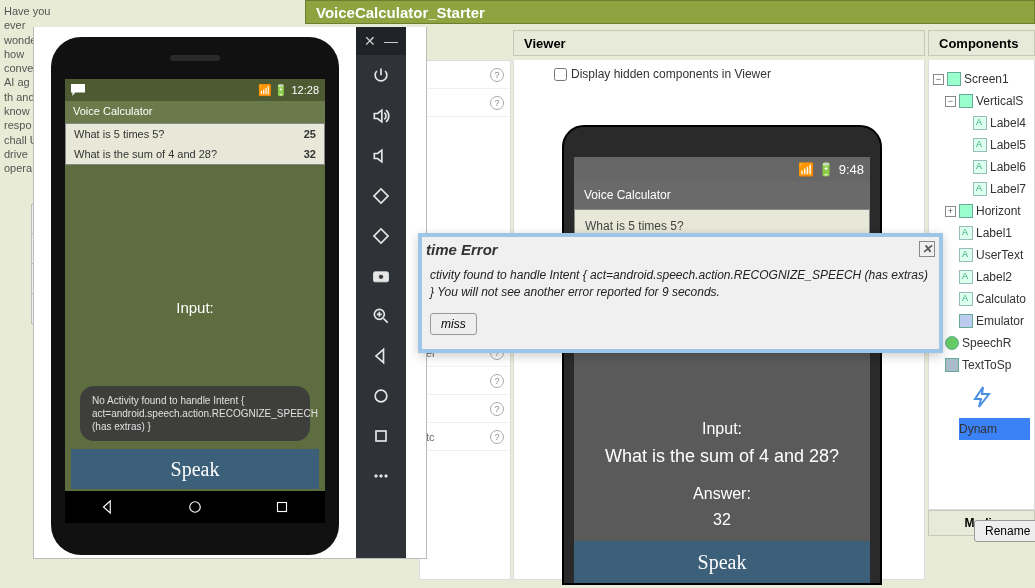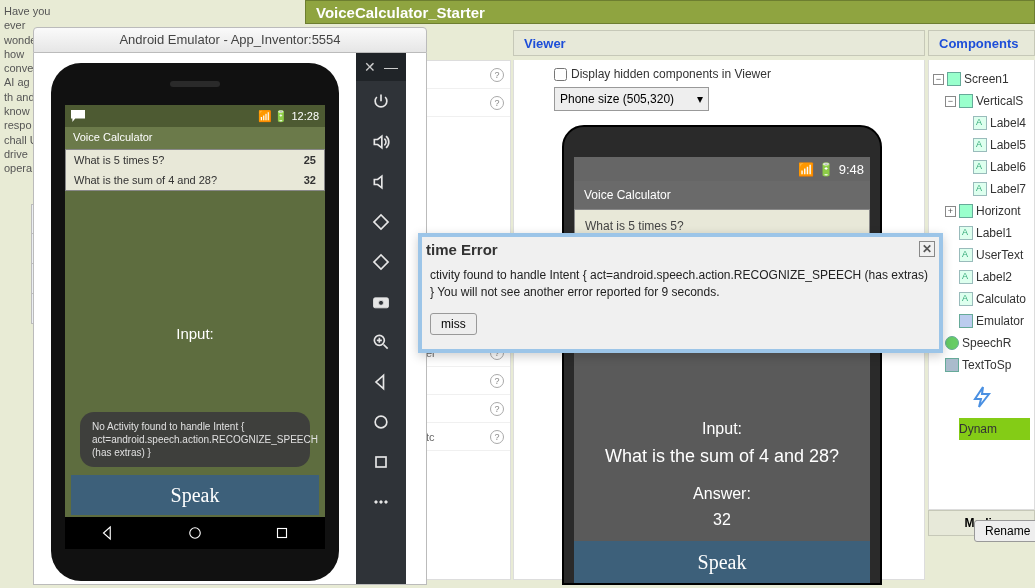--- a/index.html
+++ b/index.html
@@ -10,21 +10,21 @@
 
 
 .left-tabs { position: absolute; top: 204px; left: 0; width: 43px; padding-left: 31px; }
 .left-tabs .tab { height: 30px; border: 1px solid #bbb; border-right: none; background: #ebeef2; font-size: 11px; padding: 7px 4px; color: #333; white-space: nowrap; overflow: hidden; cursor: pointer; }
 .left-tabs .tab + .tab { border-top: none; }
 
 
 .project-bar { position: absolute; top: 0; left: 299; right: 0; width: 730px; left: 305px; height: 24px; background: #8fa440; border: 1px solid #6d7e30; display: flex; align-items: center; padding: 0 10px; color: #fff; font-size: 15px; font-weight: bold; }
 
 
-.panel-header { position: absolute; height: 26px; background: #e7e9d9; border: 1px solid #c6c8b8; font-size: 13px; font-weight: bold; color: #1d4ed8; padding: 5px 10px; }
+.panel-header { position: absolute; height: 26px; background: #e7e9d9; border: 1px solid #c6c8b8; font-size: 13px; font-weight: bold; color: #000000; padding: 5px 10px; }
 .viewer-header { top: 30px; left: 513px; width: 412px; }
 .components-header { top: 30px; left: 928px; width: 107px; }
 
 
 .viewer-area { position: absolute; top: 60px; left: 513px; width: 412px; height: 520px; background: #fff; border: 1px solid #ddd; border-top: none; }
 .viewer-checkbox-row { position: absolute; top: 7px; left: 40px; display: flex; align-items: flex-end; gap: 4px; font-size: 12px; color: #333; }
 .viewer-checkbox-row input { width: 13px; height: 13px; }
 .viewer-size-select { position: absolute; top: 27px; left: 40px; width: 155px; height: 24px; border: 1px solid #999; background: #eee; font-size: 12px; padding: 0 5px; display: flex; align-items: center; justify-content: space-between; }
 
 
@@ -41,21 +41,21 @@
 .components-area { position: absolute; top: 60px; left: 928px; width: 107px; height: 450px; background: #fff; border: 1px solid #ddd; border-top: none; padding: 8px 4px; font-size: 12px; color: #2a5; overflow: hidden; }
 .tree-row { display: flex; align-items: center; gap: 3px; height: 22px; color: #333; white-space: nowrap; }
 .tree-expander { width: 11px; height: 11px; border: 1px solid #888; font-size: 9px; line-height: 9px; text-align: center; color: #555; cursor: pointer; flex-shrink: 0; }
 .tree-icon { width: 14px; height: 14px; background: #9fc; border: 1px solid #6a9; flex-shrink: 0; }
 .tree-icon.label { background: #dfe; border-color: #9bb; position: relative; }
 .tree-icon.label::after { content:"A"; position:absolute; font-size:9px; color:#3a7; top:0; left:2px; }
 .tree-icon.button { background: #bce; }
 .tree-icon.speech { background: #6c6; border-radius: 50%; }
 .tree-icon.tts { background: #abc; }
 .pad1 { margin-left: 12px; } .pad2 { margin-left: 26px; } .pad3 { margin-left: 40px; }
-.tree-row.sel { background: #84cc16; }
+.tree-row.sel { background: #3b82f6; }
 .dyn-icon { width:24px; height:30px; margin: 6px auto; display:block; }
 .dyn-icon svg { width:100%; height:100%; }
 
 .media-section { position: absolute; top: 510px; left: 928px; width: 107px; background: #e7e9d9; border: 1px solid #c6c8b8; font-size: 12px; font-weight: bold; padding: 5px 10px; text-align: center; }
 .rename-btn { position: absolute; top: 520px; left: 974px; border: 1px solid #999; border-radius: 3px; background: #eee; font-size: 12px; padding: 3px 10px; cursor: pointer; }
 
 
 .palette-col { position: absolute; top: 60px; left: 419px; width: 92px; background: #fff; border: 1px solid #ddd; height: 520px; font-size: 11px; color: #666; overflow: hidden; }
 .palette-col .prow { display:flex; justify-content:space-between; align-items:center; padding:4px 6px; height:28px; border-bottom: 1px solid #f0f0f0; }
 .qmark { width:14px; height:14px; border-radius:50%; border:1px solid #aaa; font-size:9px; text-align:center; line-height:12px; color:#888; }
@@ -83,21 +83,21 @@
 .em-apptitle { height:22px; background:#6b7a4a; color:#fff; font-size:11px; padding:4px 8px; }
 .em-whitebox { background:#e8e8d8; border:1px solid #888; }
 .em-wbrow { display:flex; justify-content:space-between; padding:3px 8px; font-size:11px; color:#333; height:20px; align-items:center; overflow:hidden; }
 .em-darkarea { flex:1; background:#5e6d3f; display:flex; flex-direction:column; align-items:center; justify-content:center; color:#fff; font-family: Georgia, serif; font-size:15px; position:relative; }
 .em-toast { position:absolute; bottom:8px; left:50%; transform:translateX(-50%); width:230px; background:rgba(60,60,60,0.92); border-radius:14px; padding:8px 12px; font-size:10px; color:#e0e0e0; font-family: Arial; text-align:left; line-height:1.3; }
 .em-speak { height:40px; background:#3d607a; color:#fff; font-family: Georgia, serif; font-size:20px; display:flex; align-items:center; justify-content:center; margin:0 6px; }
 .em-navbar { height:32px; background:#000; display:flex; align-items:center; justify-content:space-around; margin-top:2px; }
 .em-navbar .nv { width:18px; height:18px; }
 
 
-.error-dialog { position: absolute; top: 233px; left: 418px; width: 525px; height: 120px; background: #f0f0f0; border: 4px solid #9cc5e8; box-shadow: 0 3px 10px rgba(0,0,0,0.2); }
+.error-dialog { position: absolute; top: 233px; left: 418px; width: 525px; height: 120px; background: #f0f0f0; border: 4px solid #9cc5e8; box-shadow: 0 3px 10px rgba(0,0,0,0.2); font-style: italic; }
 .error-dialog-header { height: 24px; display:flex; justify-content:space-between; align-items:center; padding:0 4px; font-size:15px; font-weight:bold; color:#333; }
 .error-close { width:16px; height:16px; border:1px solid #888; font-size:12px; text-align:center; line-height:14px; cursor:pointer; color:#555; }
 .error-body { padding: 6px 8px; font-size:12px; color:#222; line-height:1.4; }
 .error-dismiss { margin: 6px 8px; padding: 3px 10px; border:1px solid #999; border-radius:3px; background:#eee; font-size:12px; cursor:pointer; display:inline-block; }
 
 .sicon { display:inline-block; }
 </style>
 </head>
 <body>
 
@@ -114,24 +114,20 @@
   <span>VoiceCalculator_Starter</span>
 </div>
 
 <div class="panel-header viewer-header">Viewer</div>
 
 <div class="viewer-area">
   <label class="viewer-checkbox-row">
     <input type="checkbox" style="">
     <span>Display hidden components in Viewer</span>
   </label>
-  <div class="viewer-size-select">
-    <span>Phone size (505,320)</span>
-    <span>▾</span>
-  </div>
   <div class="viewer-phone">
     <div class="viewer-phone-screen" style="display:flex;flex-direction:column;">
       <div class="vp-status">
         <span class="sicon">📶</span>
         <span class="sicon">🔋</span>
         <span>9:48</span>
       </div>
       <div class="vp-title">Voice Calculator</div>
       <div class="vp-boxes">
         <div class="vp-boxes-row">
@@ -259,21 +255,20 @@
       <span></span>
       <span class="qmark">?</span>
     </div>
   <div class="prow">
       <span>tc</span>
       <span class="qmark">?</span>
     </div>
 </div>
 
 <div class="emulator-window">
-  <div class="emulator-title">Android Emulator - App_Inventor:5554</div>
   <div class="emulator-body">
     <div class="emulator-phone-col">
       <div class="em-phone">
         <div class="em-screen">
           <div class="em-status">
             <span class="em-status-chat"></span>
             <span class="em-status-icons">
               <span>📶</span>
               <span>🔋</span>
               <span>12:28</span>

